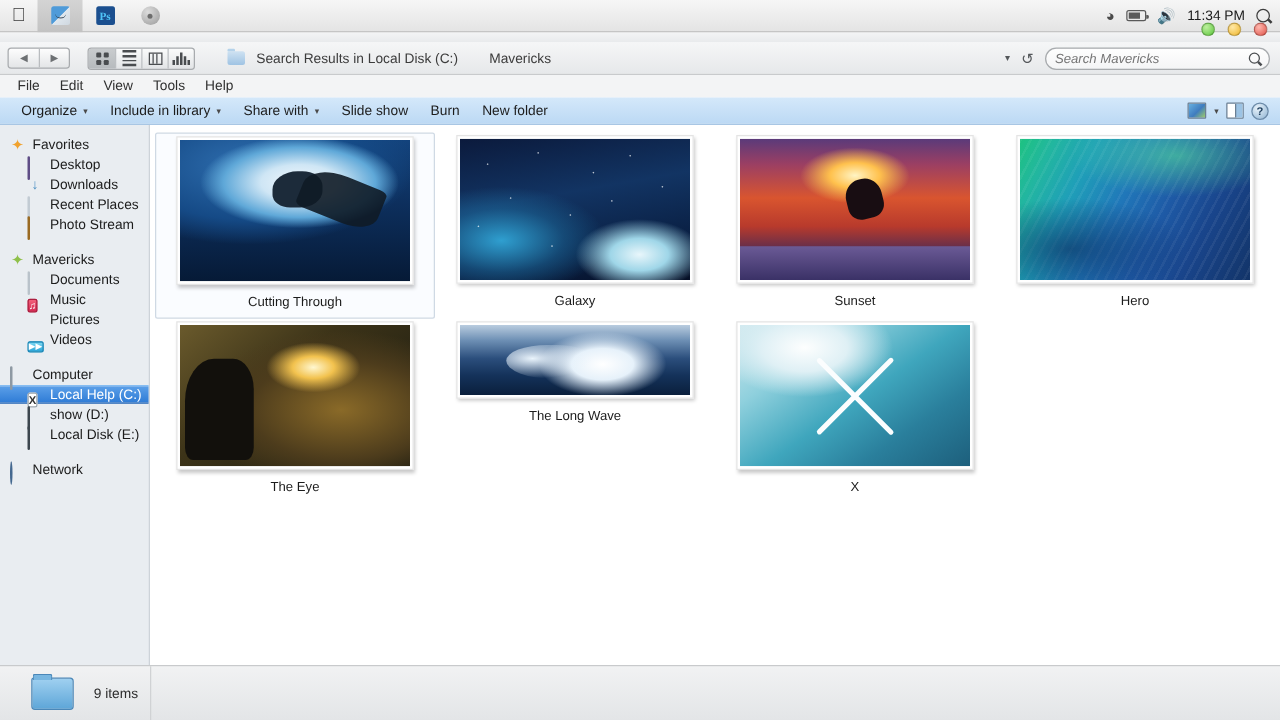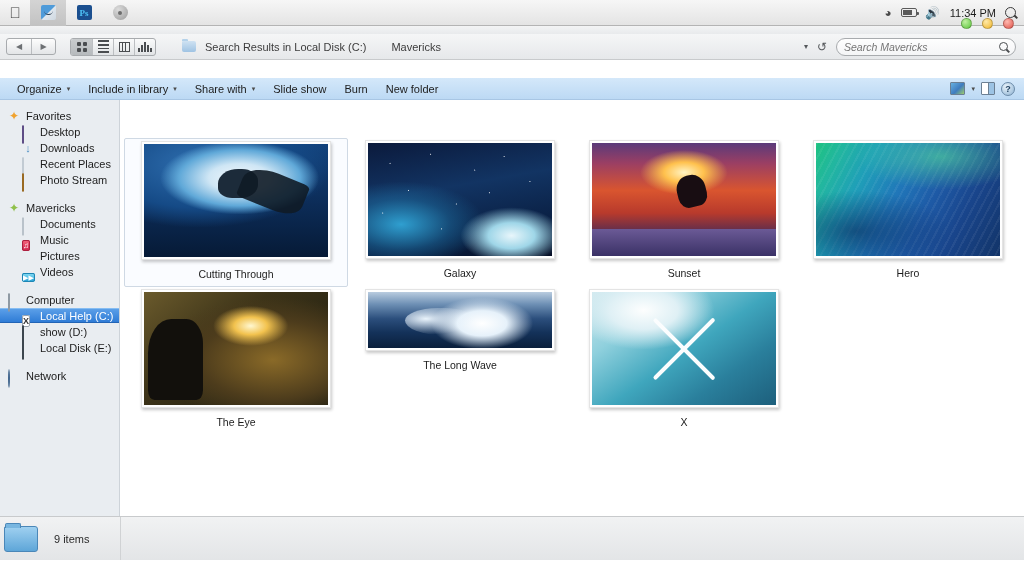--- a/index.html
+++ b/index.html
@@ -284,21 +284,20 @@
     border: 1px solid #44688f;
   }
 
   
   .content {
     flex: 1; height: 100%; background: #fff; position: relative; overflow: hidden;
   }
   .grid {
     display: flex; flex-wrap: wrap; align-content: flex-start;
     padding: 6px 2px 0 4px;
-    margin-top: 32px;
   }
   .cell {
     width: 224px; display: flex; flex-direction: column; align-items: center;
     padding: 2px 0 6px 0;
   }
   .cell.sel {
     background: #fafcff; border: 1px solid #cfd9e4; border-radius: 2px;
   }
   .thumbwrap {
     display: flex; align-items: center; justify-content: center;
@@ -428,23 +427,23 @@
   }
   .art-x::after, .art-x::before {
     content: ""; position: absolute; left: 50%; top: 50%; width: 46%; height: 4px;
     background: #fbfdfe; border-radius: 2px;
   }
   .art-x::after  { transform: translate(-50%,-50%) rotate(45deg); }
   .art-x::before { transform: translate(-50%,-50%) rotate(-45deg); }
 
   
   .statusbar {
-    position: absolute; bottom: 16px; left: 0; width: 1024px; height: 44px;
+    position: absolute; bottom: 0; left: 0; width: 1024px; height: 44px;
     background: linear-gradient(#f1f2f3, #e3e5e7);
-    border-top: 1px solid #c8cacc; display: flex; align-items: center; padding-left: 4px; gap: 16px;
+    border-top: 1px solid #c8cacc; display: flex; align-items: center; padding-left: 25px; gap: 16px;
   }
   .status-folder {
     width: 34px; height: 26px; border-radius: 2px 3px 3px 3px; position: relative;
     background: linear-gradient(#9fd0f0, #5ea6d8);
     border: 1px solid #4a87b8;
   }
   .status-folder::before {
     content: ""; position: absolute; top: -4px; left: 0; width: 14px; height: 4px;
     background: #78b6e0; border-radius: 2px 2px 0 0; border: 1px solid #4a87b8; border-bottom: none;
   }
@@ -538,20 +537,27 @@
     <div class="navright">
       <span class="caret-dn">▾</span>
       <span class="refresh-ic">↻</span>
       <div class="searchbox">
         <input placeholder="Search Mavericks" style="">
         <span class="search-mag"></span>
       </div>
     </div>
   </div>
 
+  <div class="menurow">
+    <div class="menu-item">File</div>
+    <div class="menu-item">Edit</div>
+    <div class="menu-item">View</div>
+    <div class="menu-item">Tools</div>
+    <div class="menu-item">Help</div>
+  </div>
 
   <div class="cmdrow">
     <div class="cmd-item">
       <span>Organize</span>
       <span class="cmd-caret">▾</span>
     </div>
     <div class="cmd-item">
       <span>Include in library</span>
       <span class="cmd-caret">▾</span>
     </div>

